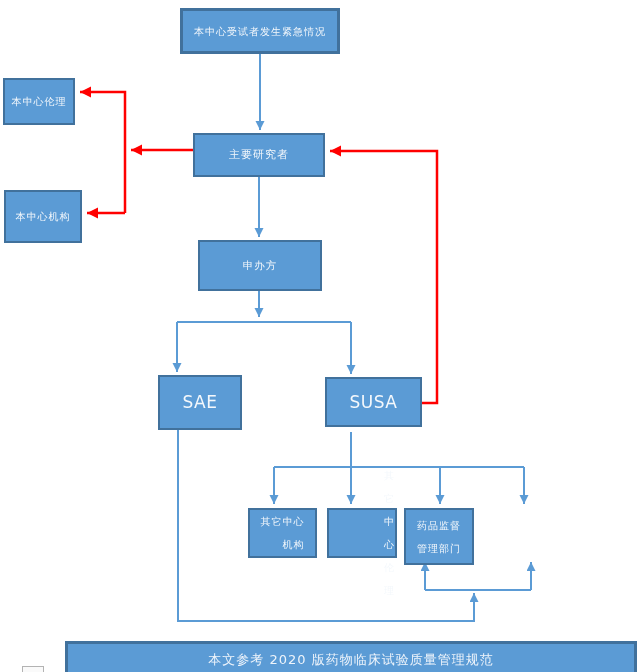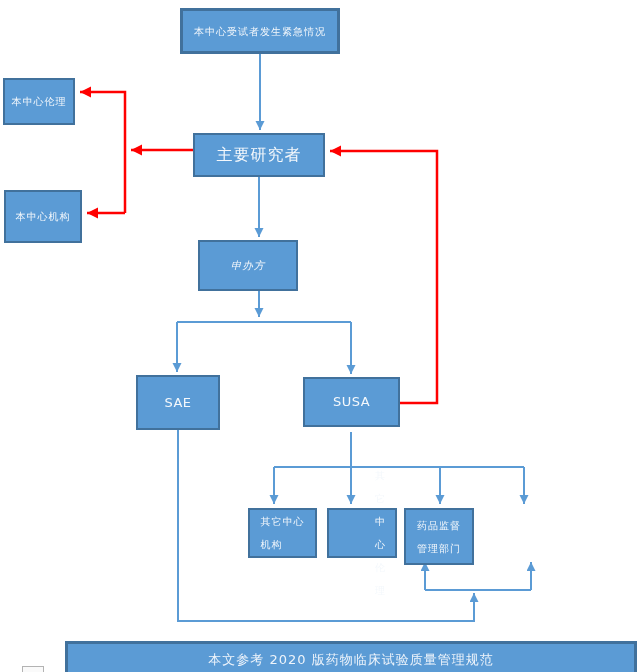--- a/index.html
+++ b/index.html
@@ -26,36 +26,37 @@
   .node {
     position: absolute;
     z-index: 2;
     background: #5b9bd5;
     border: 2px solid #41719c;
     box-sizing: border-box;
     color: #f4f8fc;
     display: flex;
     align-items: center;
     justify-content: center;
-    text-align: left;
+    text-align: right;
     font-size: 10px;
     line-height: 2.3;
     white-space: pre-line;
     letter-spacing: 1px;
   }
   .node--latin {
-    font-size: 13px;
+    font-size: 17px;
     letter-spacing: 0.5px;
     line-height: 1.2;
+    margin-left: 22px;
   }
   .node--emergency { left: 180px; top: 8px;   width: 160px; height: 46px; border-width: 3px; }
   .node--center-ethics { left: 3px; top: 78px; width: 72px; height: 47px; }
   .node--center-org { left: 4px; top: 190px; width: 78px; height: 53px; }
-  .node--pi { left: 193px; top: 133px; width: 132px; height: 44px; font-size: 16px; }
-  .node--sponsor { left: 198px; top: 240px; width: 100px; height: 51px; font-size: 10.5px; font-style: italic; }
+  .node--pi { left: 193px; top: 133px; width: 132px; height: 44px; font-size: 11px; }
+  .node--sponsor { left: 198px; top: 240px; width: 124px; height: 51px; font-size: 10.5px; }
   .node--sae { left: 136px; top: 375px; width: 84px; height: 55px; }
   .node--susa { left: 303px; top: 377px; width: 97px; height: 50px; }
   .node--other-org { left: 248px; top: 508px; width: 69px; height: 50px; }
   .node--other-ethics { left: 327px; top: 508px; width: 70px; height: 50px; padding-left: 46px; }
   .node--drug-admin { left: 404px; top: 508px; width: 70px; height: 57px; }
   .node--health-admin { left: 483px; top: 508px; width: 74px; height: 50px; }
   .footer-banner {
     position: absolute;
     z-index: 2;
     left: 65px;

